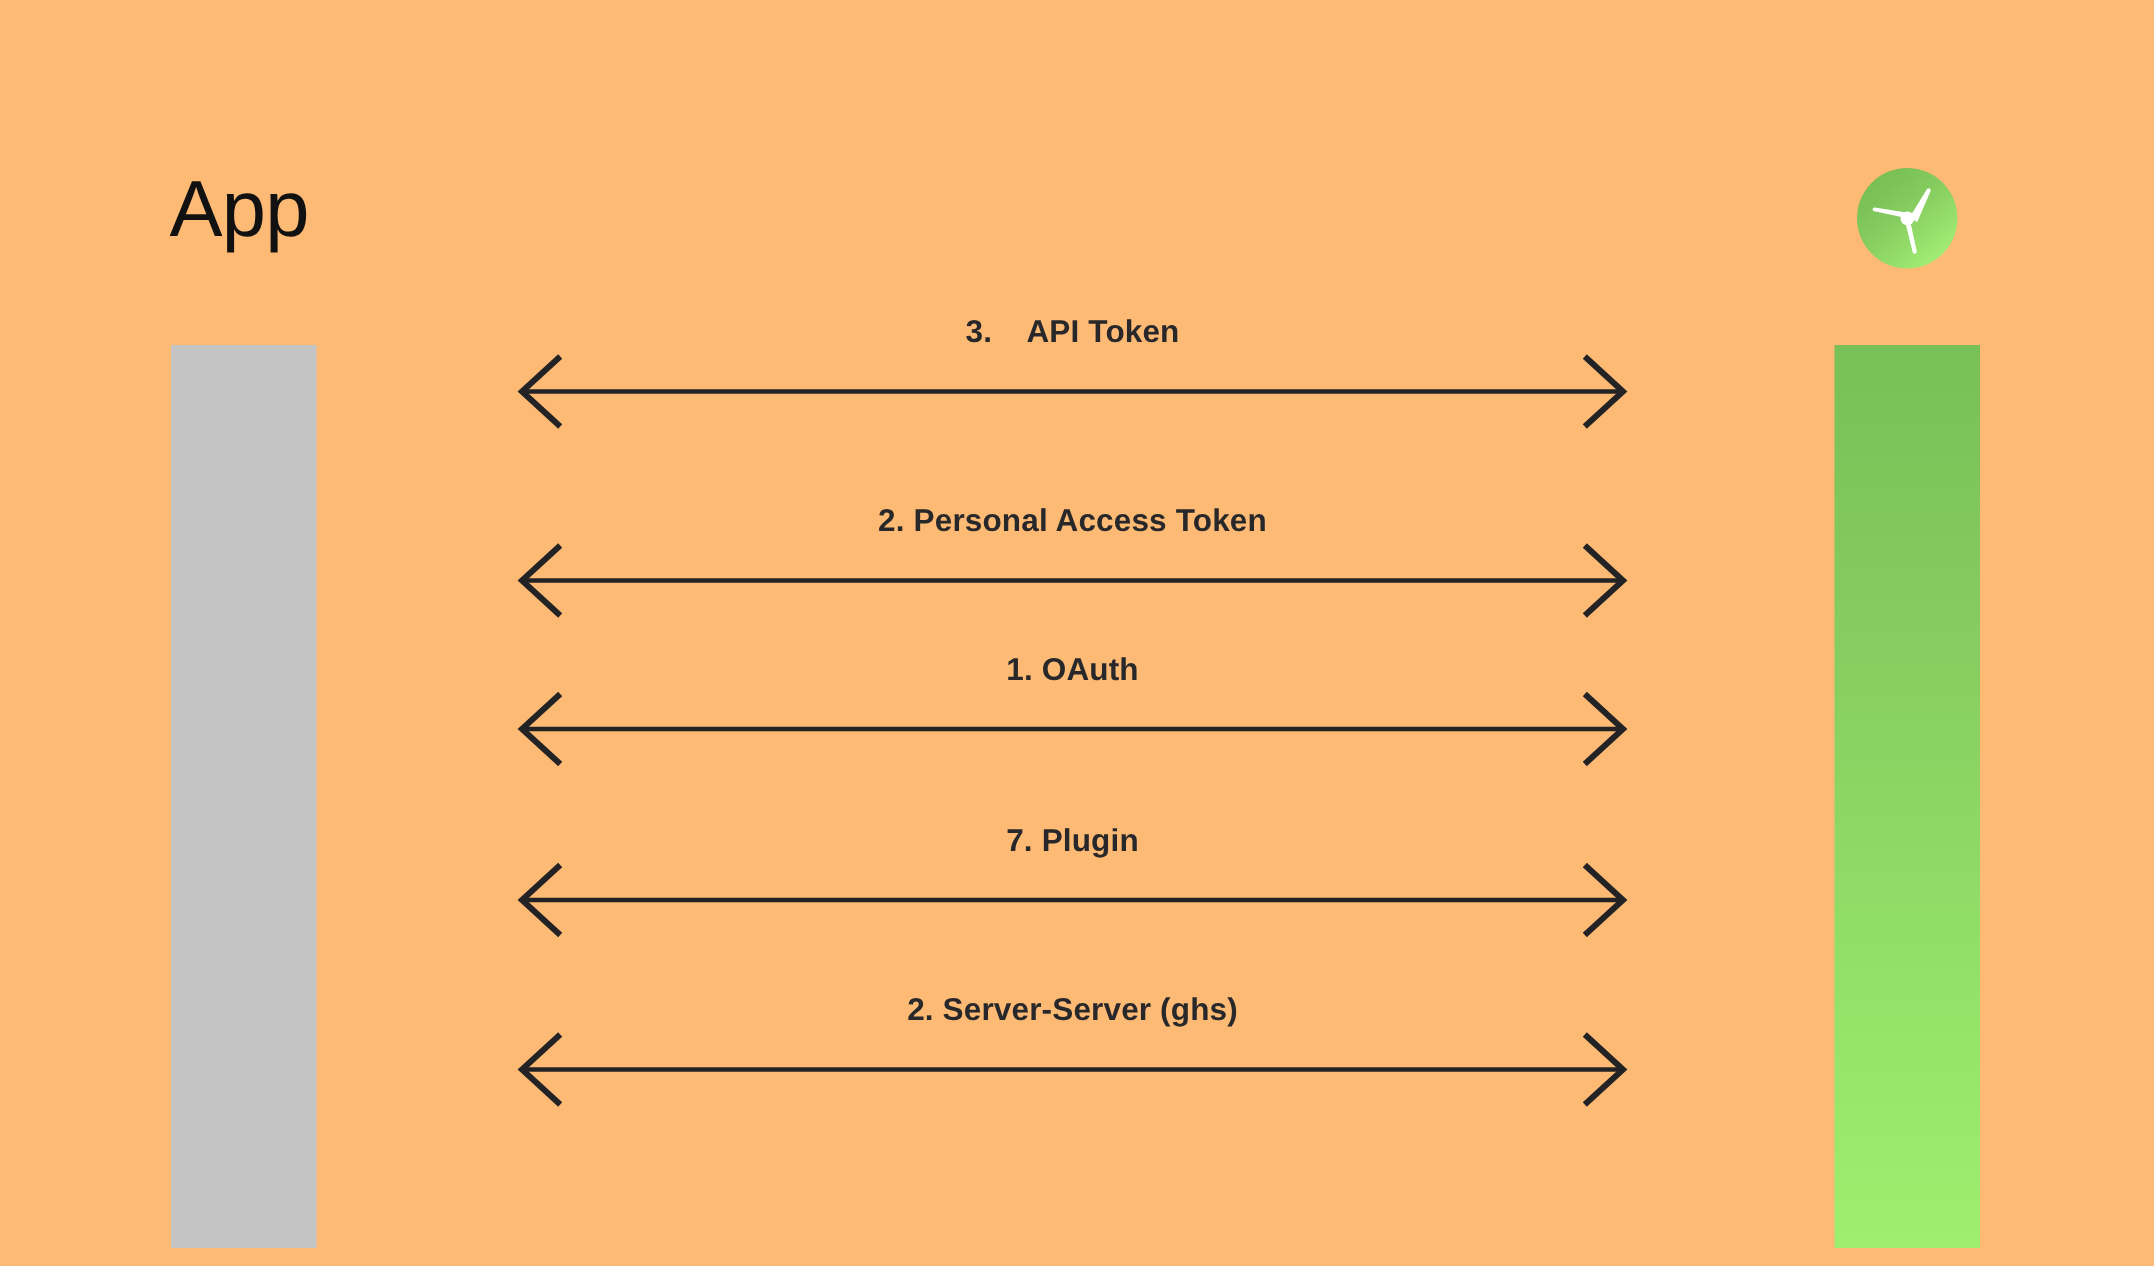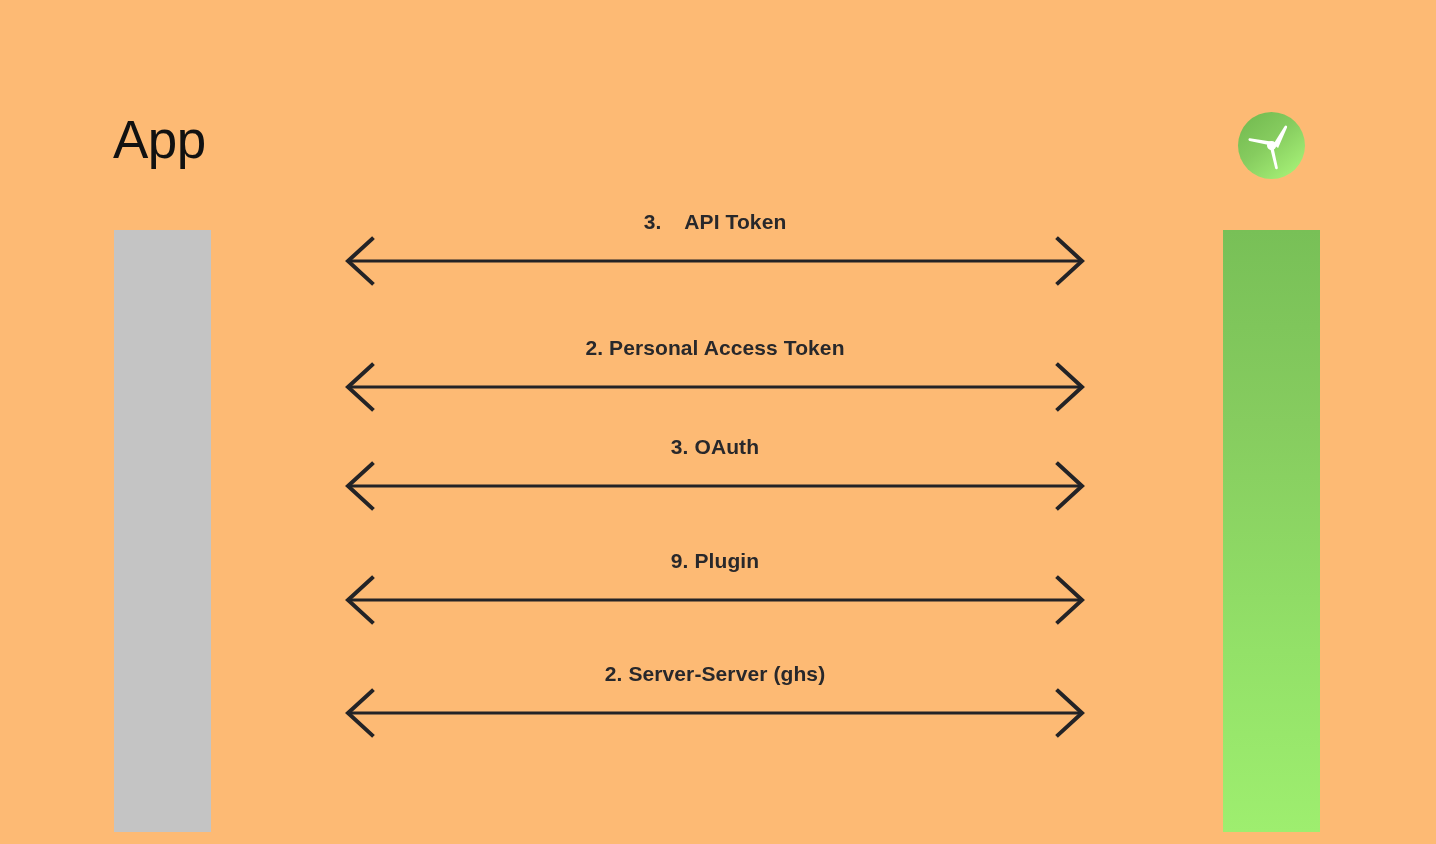--- a/index.html
+++ b/index.html
@@ -158,32 +158,32 @@
       <div class="msg-arrow">
         <svg viewBox="0 0 746 50" xmlns="http://www.w3.org/2000/svg">
           <line x1="6" y1="25" x2="740" y2="25" stroke="#232326" stroke-width="3"></line>
           <polyline points="30,3 6,25 30,47" fill="none" stroke="#232326" stroke-width="4" stroke-linecap="square"></polyline>
           <polyline points="716,3 740,25 716,47" fill="none" stroke="#232326" stroke-width="4" stroke-linecap="square"></polyline>
         </svg>
       </div>
     </div>
 
     <div class="msg" style="top:434px;">
-      <div class="msg-label">3. OAuth</div>
+      <div class="msg-label">1. OAuth</div>
       <div class="msg-arrow">
         <svg viewBox="0 0 746 50" xmlns="http://www.w3.org/2000/svg">
           <line x1="6" y1="25" x2="740" y2="25" stroke="#232326" stroke-width="3"></line>
           <polyline points="30,3 6,25 30,47" fill="none" stroke="#232326" stroke-width="4" stroke-linecap="square"></polyline>
           <polyline points="716,3 740,25 716,47" fill="none" stroke="#232326" stroke-width="4" stroke-linecap="square"></polyline>
         </svg>
       </div>
     </div>
 
     <div class="msg" style="top:548px;">
-      <div class="msg-label">9. Plugin</div>
+      <div class="msg-label">7. Plugin</div>
       <div class="msg-arrow">
         <svg viewBox="0 0 746 50" xmlns="http://www.w3.org/2000/svg">
           <line x1="6" y1="25" x2="740" y2="25" stroke="#232326" stroke-width="3"></line>
           <polyline points="30,3 6,25 30,47" fill="none" stroke="#232326" stroke-width="4" stroke-linecap="square"></polyline>
           <polyline points="716,3 740,25 716,47" fill="none" stroke="#232326" stroke-width="4" stroke-linecap="square"></polyline>
         </svg>
       </div>
     </div>
 
     <div class="msg" style="top:661px;">

